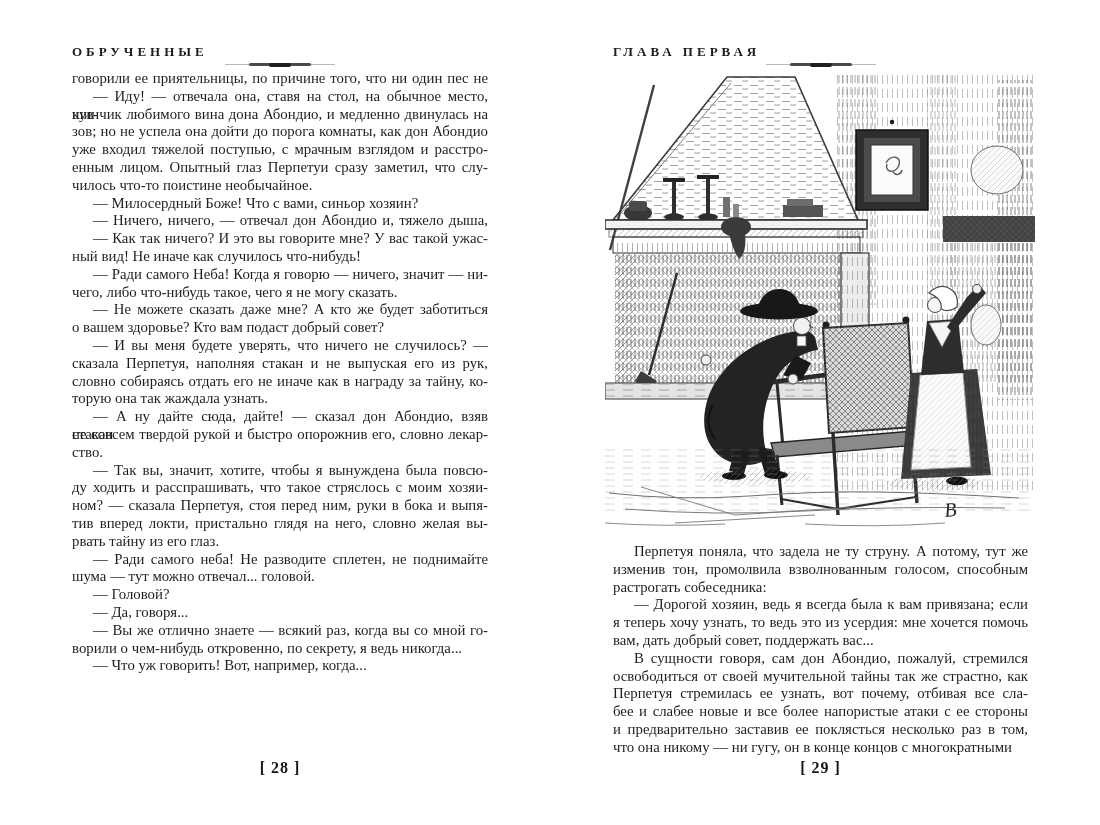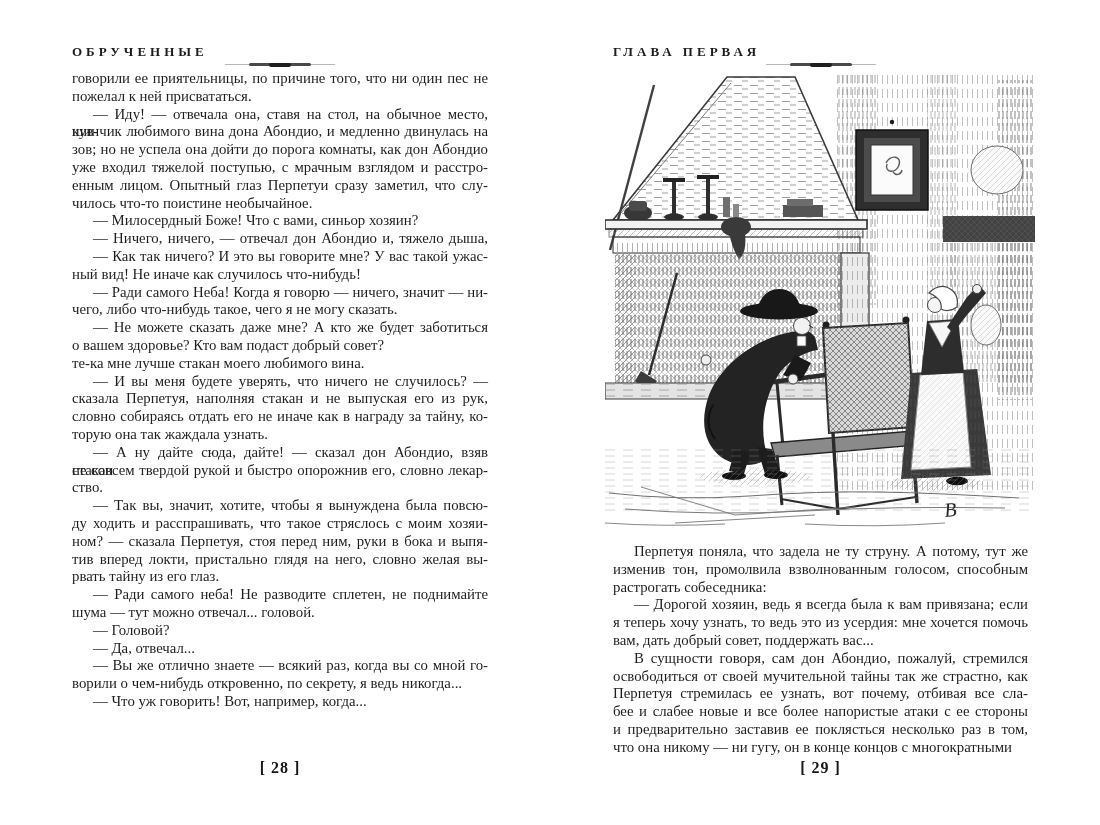--- a/index.html
+++ b/index.html
@@ -61,52 +61,50 @@
 
 <div class="page" id="page-left">
   <div class="running-head">ОБРУЧЕННЫЕ</div>
   <div class="head-rule">
     <div class="rl-thin"></div>
     <div class="rl-mid"></div>
     <div class="rl-core"></div>
   </div>
   <div class="body-text">
       <div class="line">говорили ее приятельницы, по причине того, что ни один пес не</div>
-      <div class="line end">пожелал к ней присвататься.</div>
       <div class="line indent">— Иду! — отвечала она, ставя на стол, на обычное место, кув-</div>
       <div class="line">шинчик любимого вина дона Абондио, и медленно двинулась на</div>
       <div class="line">зов; но не успела она дойти до порога комнаты, как дон Абондио</div>
       <div class="line">уже входил тяжелой поступью, с мрачным взглядом и расстро-</div>
       <div class="line">енным лицом. Опытный глаз Перпетуи сразу заметил, что слу-</div>
       <div class="line end">чилось что-то поистине необычайное.</div>
       <div class="line indent end">— Милосердный Боже! Что с вами, синьор хозяин?</div>
       <div class="line indent">— Ничего, ничего, — отвечал дон Абондио и, тяжело дыша,</div>
       <div class="line indent">— Как так ничего? И это вы говорите мне? У вас такой ужас-</div>
       <div class="line end">ный вид! Не иначе как случилось что-нибудь!</div>
       <div class="line indent">— Ради самого Неба! Когда я говорю — ничего, значит — ни-</div>
       <div class="line end">чего, либо что-нибудь такое, чего я не могу сказать.</div>
       <div class="line indent">— Не можете сказать даже мне? А кто же будет заботиться</div>
       <div class="line end">о вашем здоровье? Кто вам подаст добрый совет?</div>
-      <div class="line end">те-ка мне лучше стакан моего любимого вина.</div>
       <div class="line indent">— И вы меня будете уверять, что ничего не случилось? —</div>
       <div class="line">сказала Перпетуя, наполняя стакан и не выпуская его из рук,</div>
       <div class="line">словно собираясь отдать его не иначе как в награду за тайну, ко-</div>
       <div class="line end">торую она так жаждала узнать.</div>
       <div class="line indent">— А ну дайте сюда, дайте! — сказал дон Абондио, взяв стакан</div>
       <div class="line">не совсем твердой рукой и быстро опорожнив его, словно лекар-</div>
       <div class="line end">ство.</div>
       <div class="line indent">— Так вы, значит, хотите, чтобы я вынуждена была повсю-</div>
       <div class="line">ду ходить и расспрашивать, что такое стряслось с моим хозяи-</div>
       <div class="line">ном? — сказала Перпетуя, стоя перед ним, руки в бока и выпя-</div>
       <div class="line">тив вперед локти, пристально глядя на него, словно желая вы-</div>
       <div class="line end">рвать тайну из его глаз.</div>
       <div class="line indent">— Ради самого неба! Не разводите сплетен, не поднимайте</div>
       <div class="line end">шума — тут можно отвечал... головой.</div>
       <div class="line indent end">— Головой?</div>
-      <div class="line indent end">— Да, отвечал...</div>
+      <div class="line indent end">— Да, говоря...</div>
       <div class="line indent">— Вы же отлично знаете — всякий раз, когда вы со мной го-</div>
       <div class="line end">ворили о чем-нибудь откровенно, по секрету, я ведь никогда...</div>
       <div class="line indent end">— Что уж говорить! Вот, например, когда...</div>
     </div>
   <div class="page-number">[ 28 ]</div>
 </div>
 
 <div class="page" id="page-right">
   <div class="running-head">ГЛАВА ПЕРВАЯ</div>
   <div class="head-rule">

